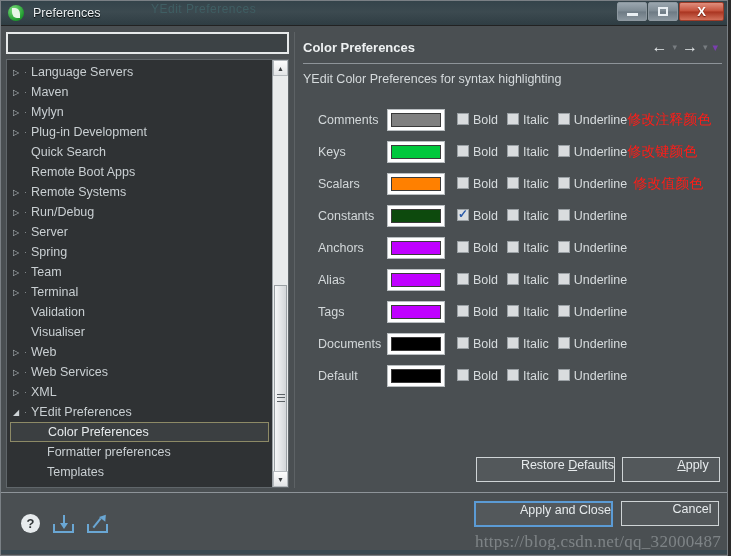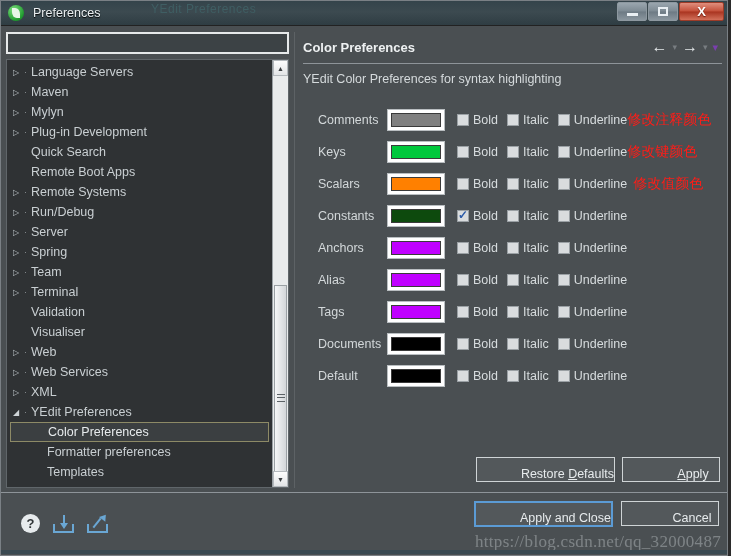--- a/index.html
+++ b/index.html
@@ -250,21 +250,21 @@
     align-items: center;
     justify-content: center;
   }
   .swatch {
     width: 100%; height: 100%;
     border: 1px solid #3a3a3a;
   }
   .checks { display: flex; align-items: center; margin-left: 12px; }
   .chk {
     display: flex;
-    align-items: center;
+    align-items: flex-start;
     margin-right: 9px;
     font-size: 12.5px;
     color: #d7dcde;
   }
   .chk .box {
     width: 12px; height: 12px;
     background: #d9dcde;
     border: 1px solid #9aa0a4;
     margin-right: 4px;
     position: relative;
@@ -296,21 +296,21 @@
     gap: 7px;
   }
   .btn {
     min-width: 98px;
     height: 25px;
     background: #53585b;
     border: 1px solid #cfd4d6;
     color: #e7ebed;
     font-size: 12.5px;
     display: flex;
-    align-items: flex-end;
+    align-items: flex-start;
     justify-content: center;
     font-family: "Liberation Sans", sans-serif;
     cursor: pointer;
     padding-left: 44px;
   }
   .btn u { text-decoration: underline; }
 
   
   .footer {
     position: relative;

